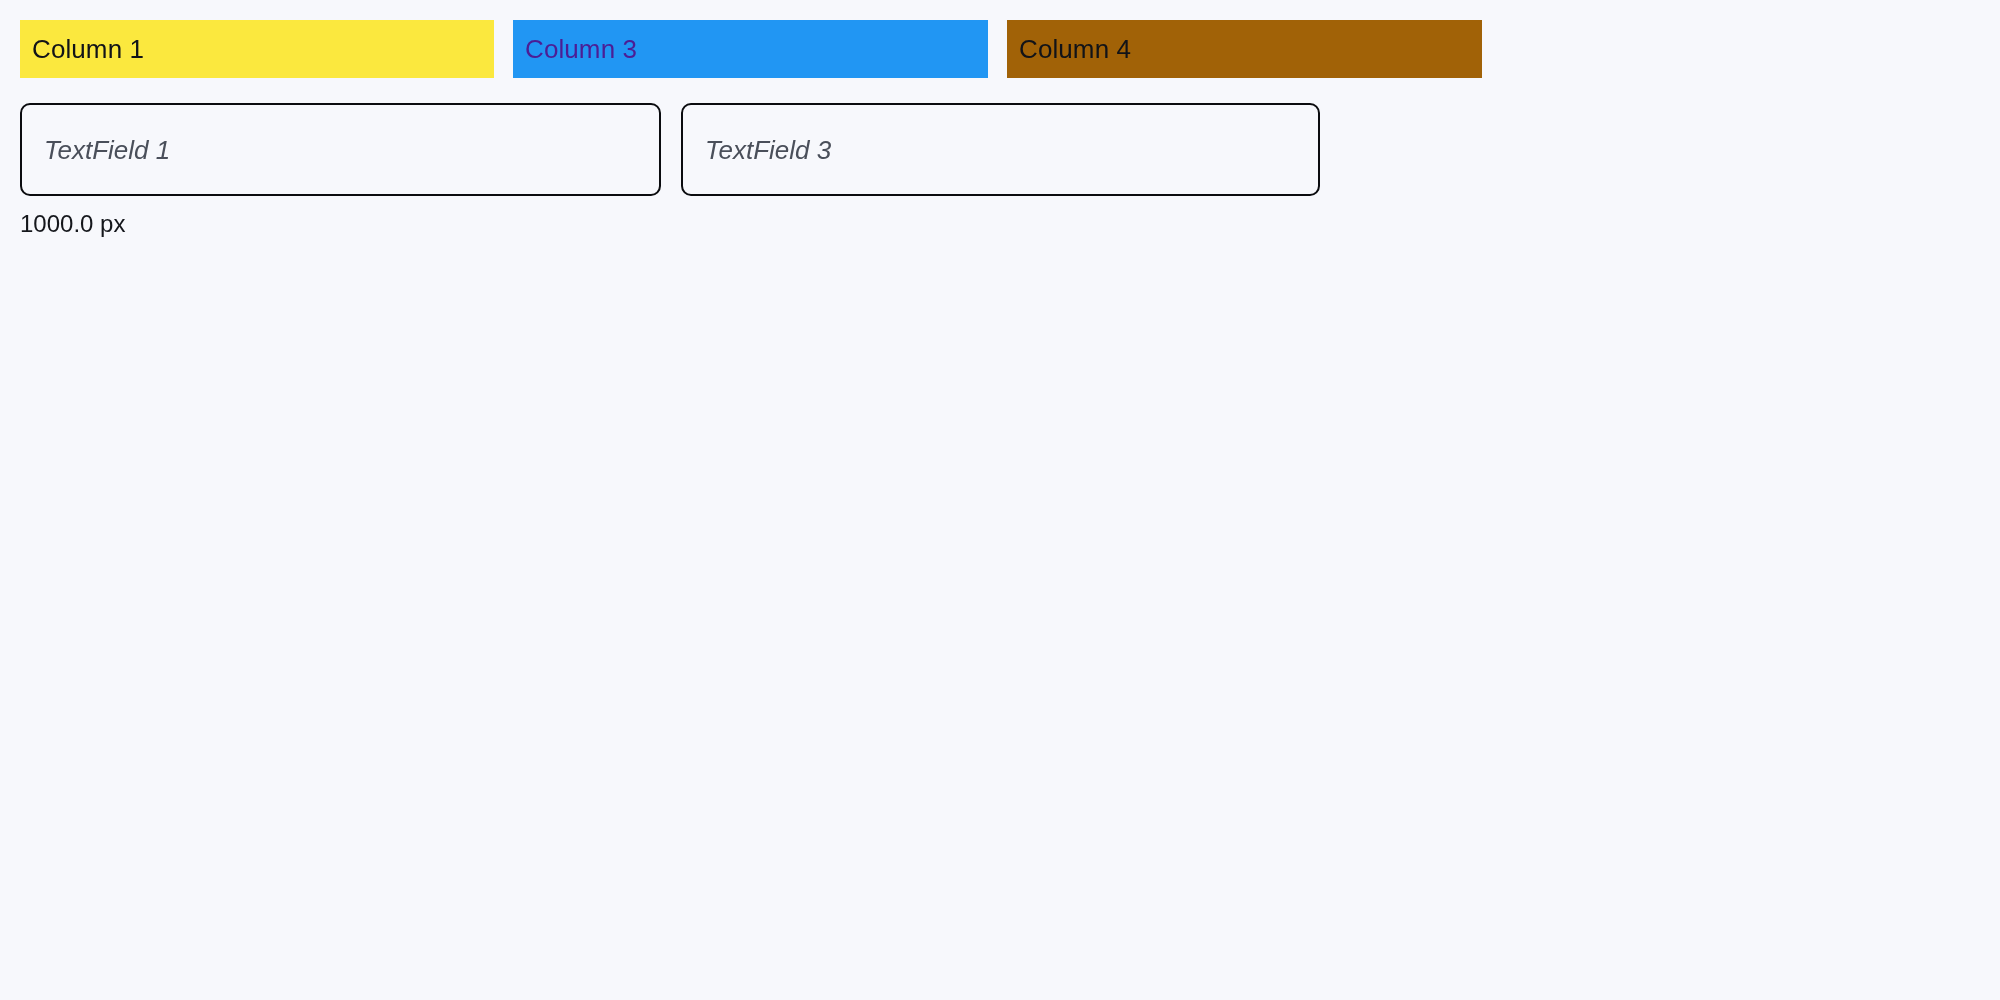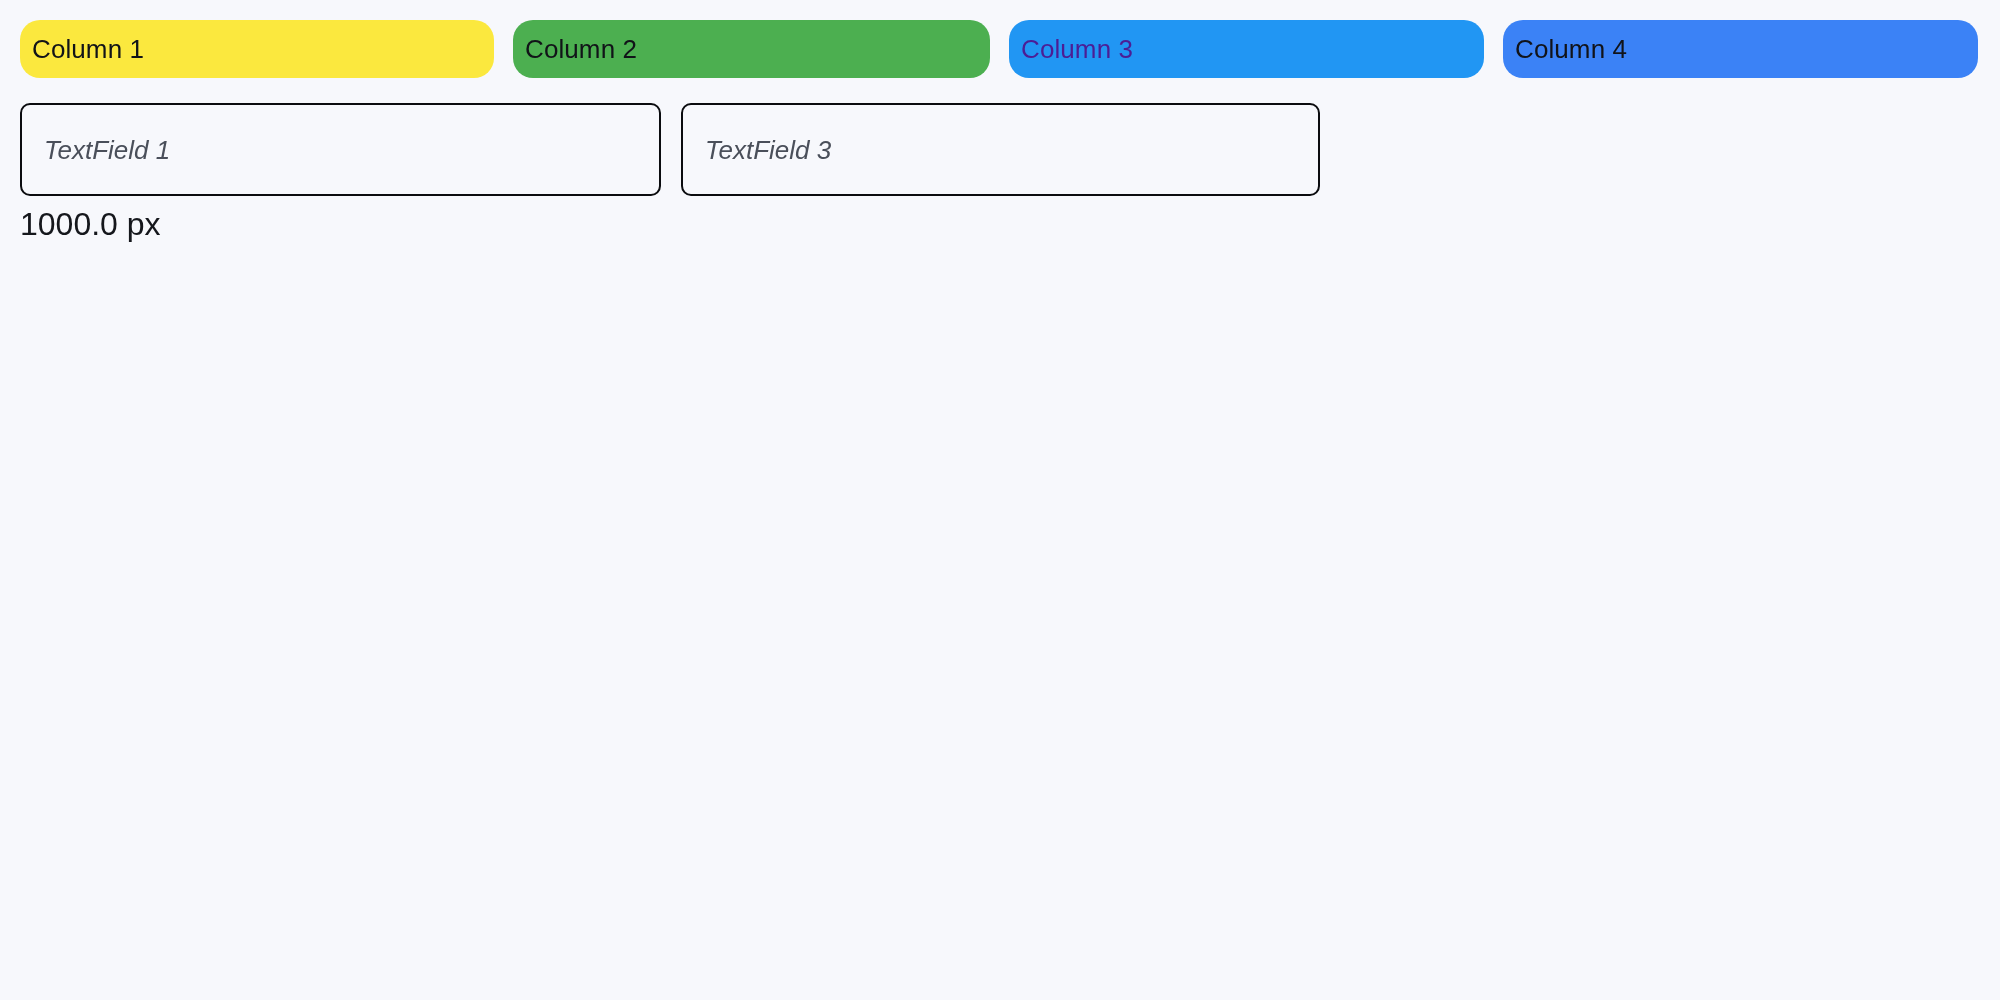--- a/index.html
+++ b/index.html
@@ -34,21 +34,20 @@
     gap: 19px;
   }
 
   .column-block {
     height: 58px;
     display: flex;
     align-items: center;
     box-sizing: border-box;
     padding-left: 12px;
     overflow: hidden;
-    border-radius: 20px;
   }
 
   .column-block .column-label {
     font-size: 26px;
     line-height: 30px;
     color: #111318;
     white-space: nowrap;
     letter-spacing: 0.1px;
   }
 
@@ -94,42 +93,39 @@
     color: #4a4f5a;
     white-space: nowrap;
     user-select: none;
   }
 
   
   .status-label {
     position: absolute;
     left: 20px;
     top: 210px;
-    font-size: 32px;
+    font-size: 24px;
     line-height: 28px;
     color: #15171c;
     white-space: nowrap;
   }
 </style>
 </head>
 <body style="background: rgb(247, 248, 252);">
 
 <div id="app">
 
   <div class="columns-row">
     <div class="column-block col-1" style="background: rgb(251, 232, 62);">
       <span class="column-label" style="color: rgb(17, 19, 24);">Column 1</span>
     </div>
-    <div class="column-block col-2" style="background: rgb(76, 175, 80);">
-      <span class="column-label" style="color: rgb(17, 19, 24);">Column 2</span>
-    </div>
     <div class="column-block col-3" style="background: rgb(33, 150, 243);">
       <span class="column-label" style="color: #4c1d95;">Column 3</span>
     </div>
-    <div class="column-block col-4" style="background: #3b82f6;">
+    <div class="column-block col-4" style="background: #a16207;">
       <span class="column-label" style="color: rgb(17, 19, 24);">Column 4</span>
     </div>
   </div>
 
   <div class="fields-row">
     <div class="text-field field-1" style="border-color: rgb(11, 12, 15);">
       <span class="field-placeholder" style="color: rgb(74, 79, 90);">TextField 1</span>
     </div>
     <div class="text-field field-3" style="border-color: rgb(11, 12, 15);">
       <span class="field-placeholder" style="color: rgb(74, 79, 90);">TextField 3</span>

